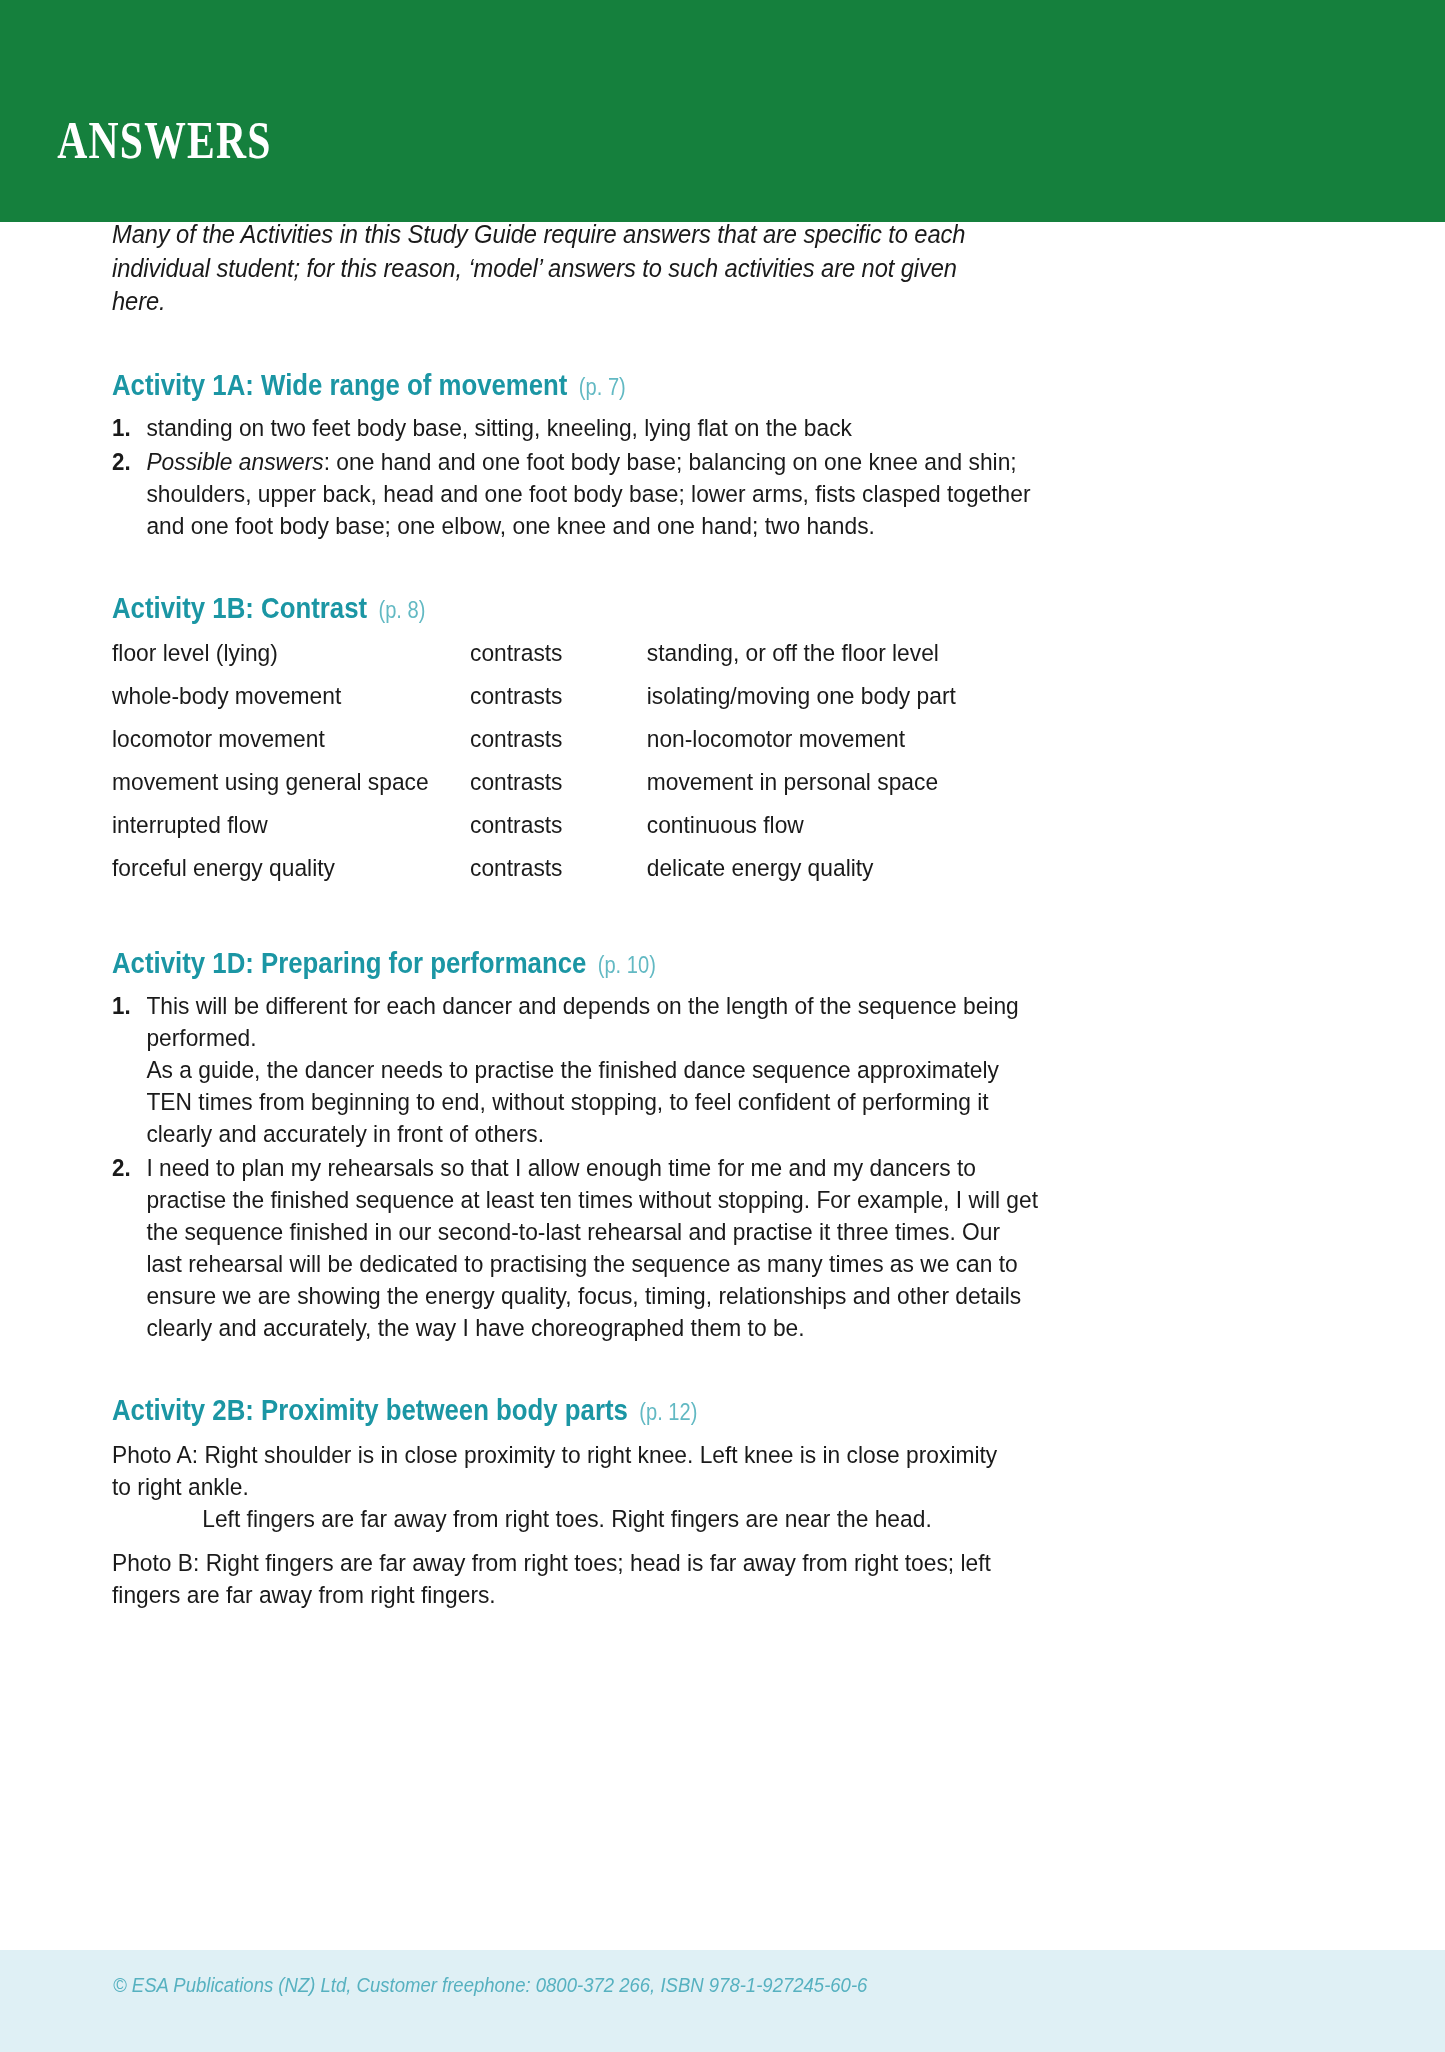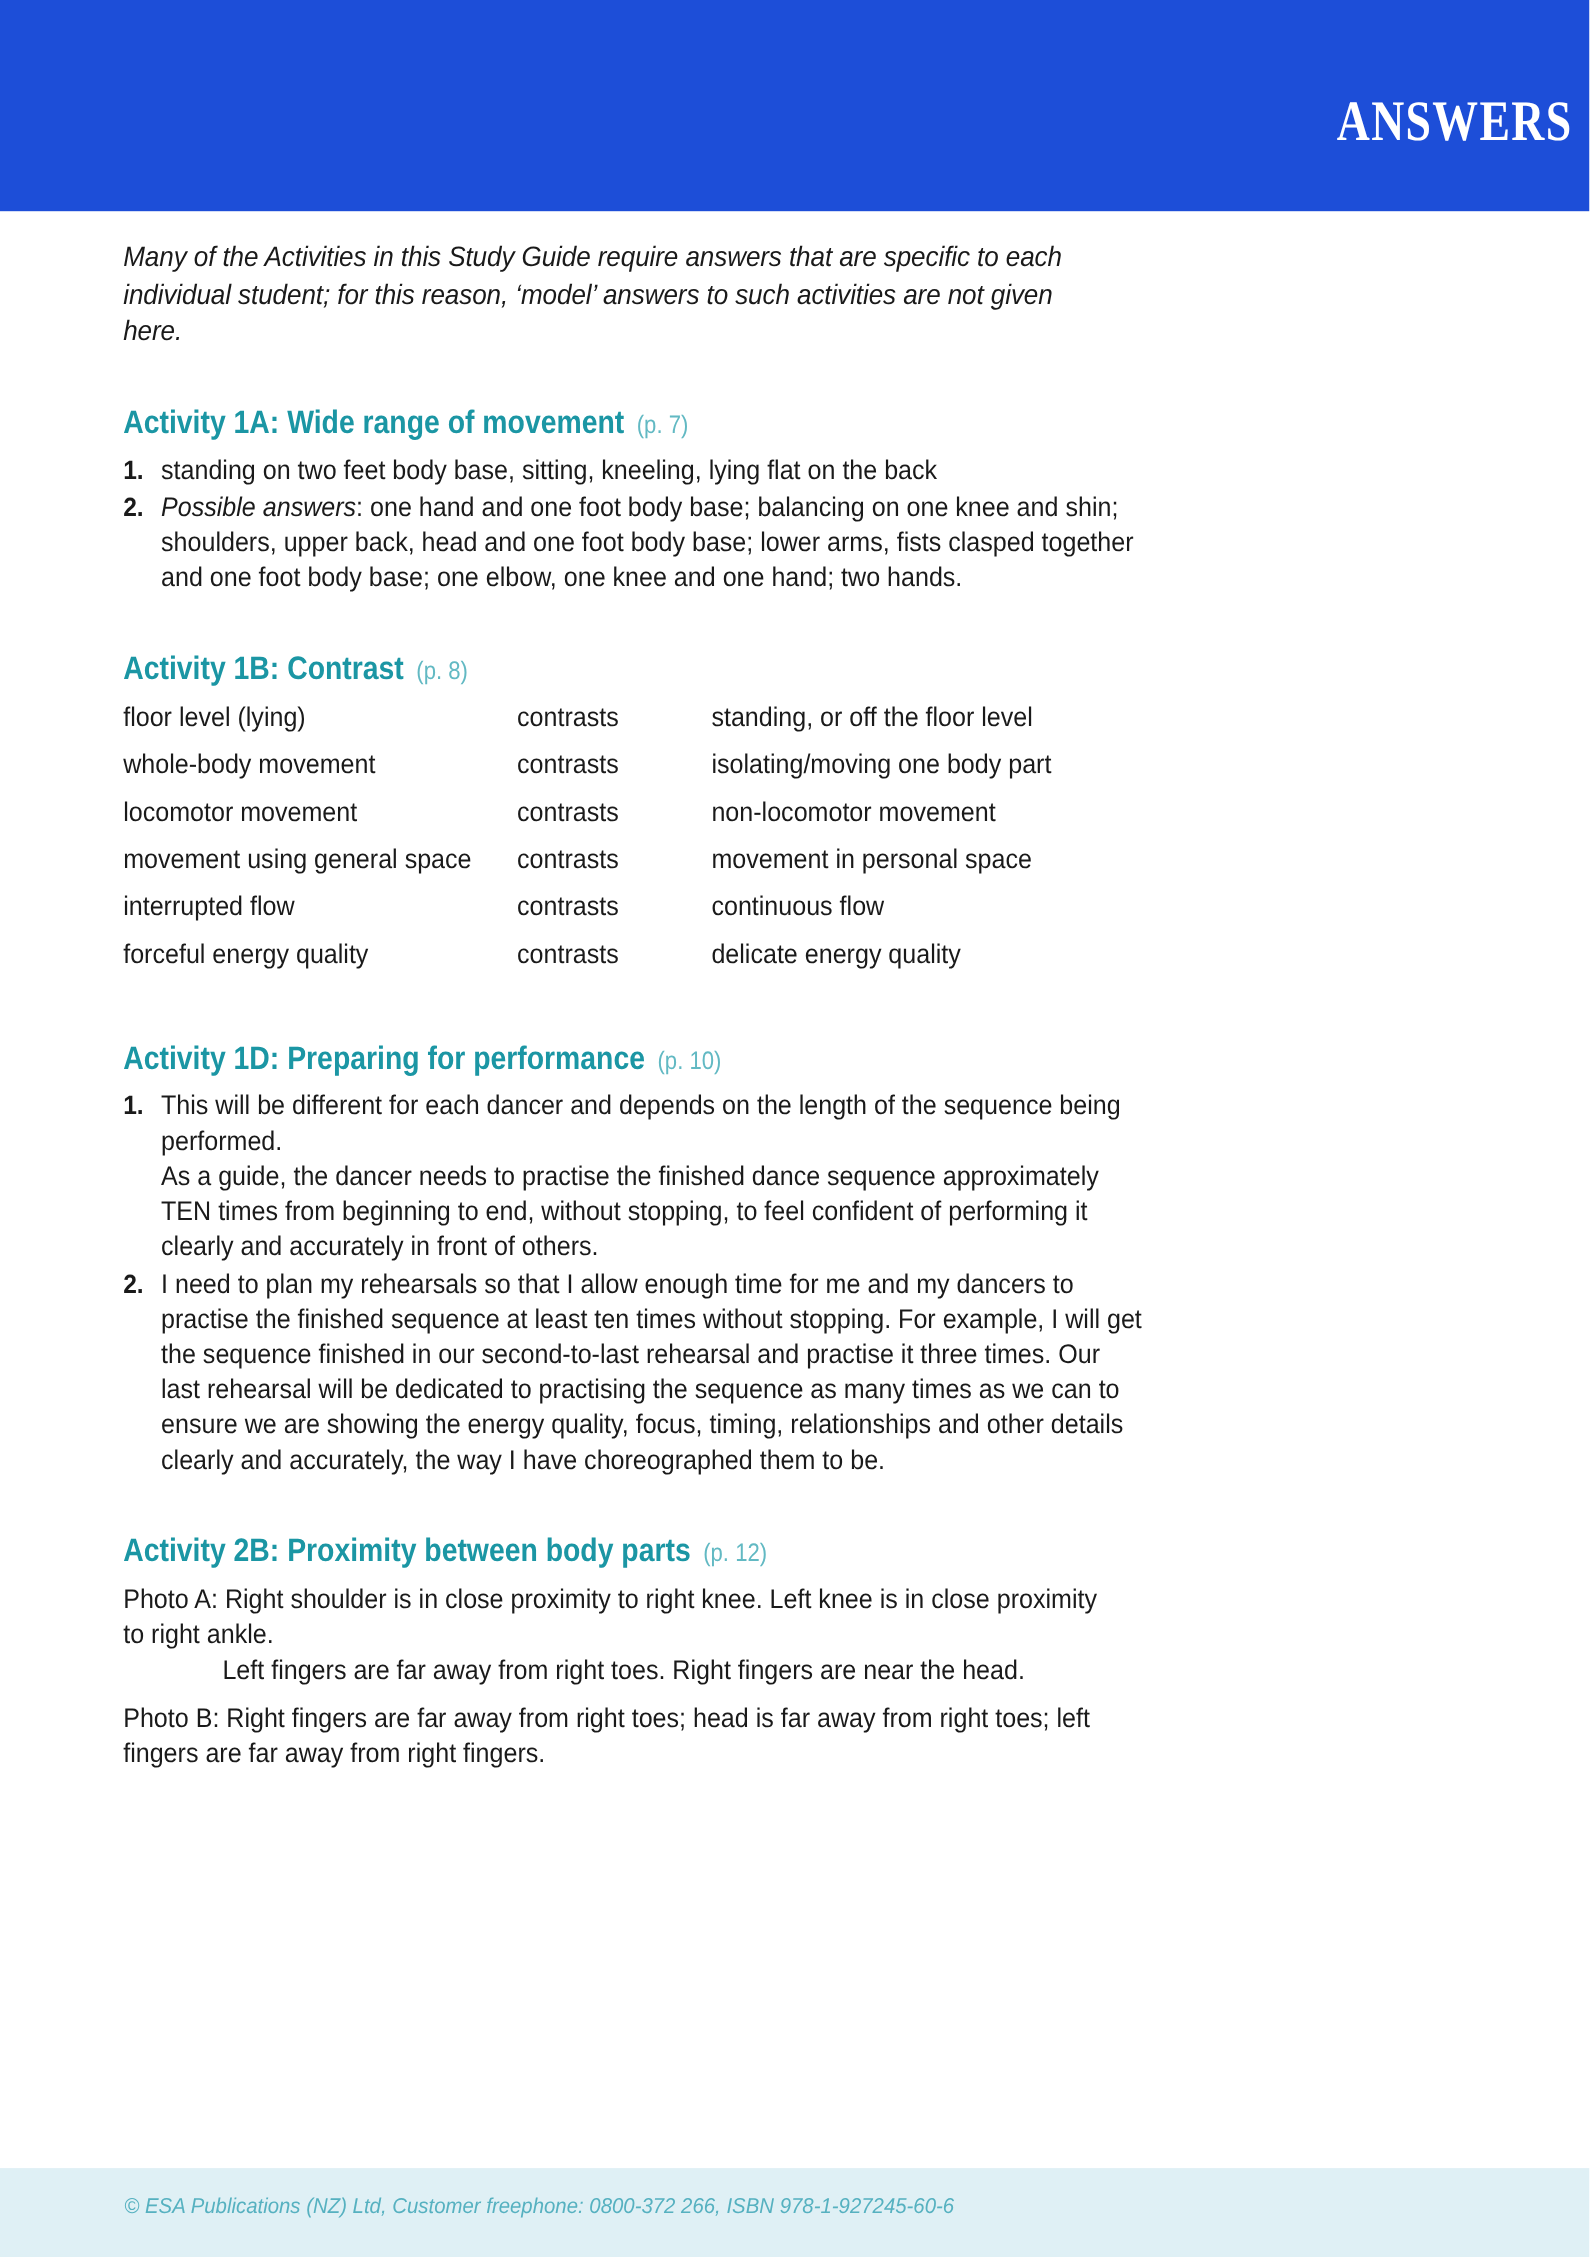--- a/index.html
+++ b/index.html
@@ -14,25 +14,24 @@
     font-family: "Liberation Sans", sans-serif;
     overflow: hidden;
   }
 
   
   .header-banner {
     position: absolute;
     left: 0;
     top: 0;
     width: 1445px;
-    height: 192px;
-    background: #1d4ed8;
+    height: 222px;
+    background: #15803d;
     display: flex;
     align-items: flex-end;
-    justify-content: flex-end;
   }
   .header-title {
     color: #ffffff;
     font-family: "Liberation Serif", serif;
     font-weight: bold;
     font-size: 52px;
     letter-spacing: 1.5px;
     transform: scaleX(0.80);
     transform-origin: right bottom;
     padding-right: 19px;
@@ -146,21 +145,21 @@
     padding-left: 97px;
   }
   .photo-gap { margin-top: 12px; }
 
   
   .footer-bar {
     position: absolute;
     left: 0;
     bottom: 0;
     width: 1445px;
-    height: 81px;
+    height: 102px;
     background: #dff0f5;
     text-align: center;
   }
   .footer-text {
     position: absolute;
     left: 113px;
     top: 24px;
     color: #56b1c0;
     font-style: italic;
     font-size: 19.5px;

